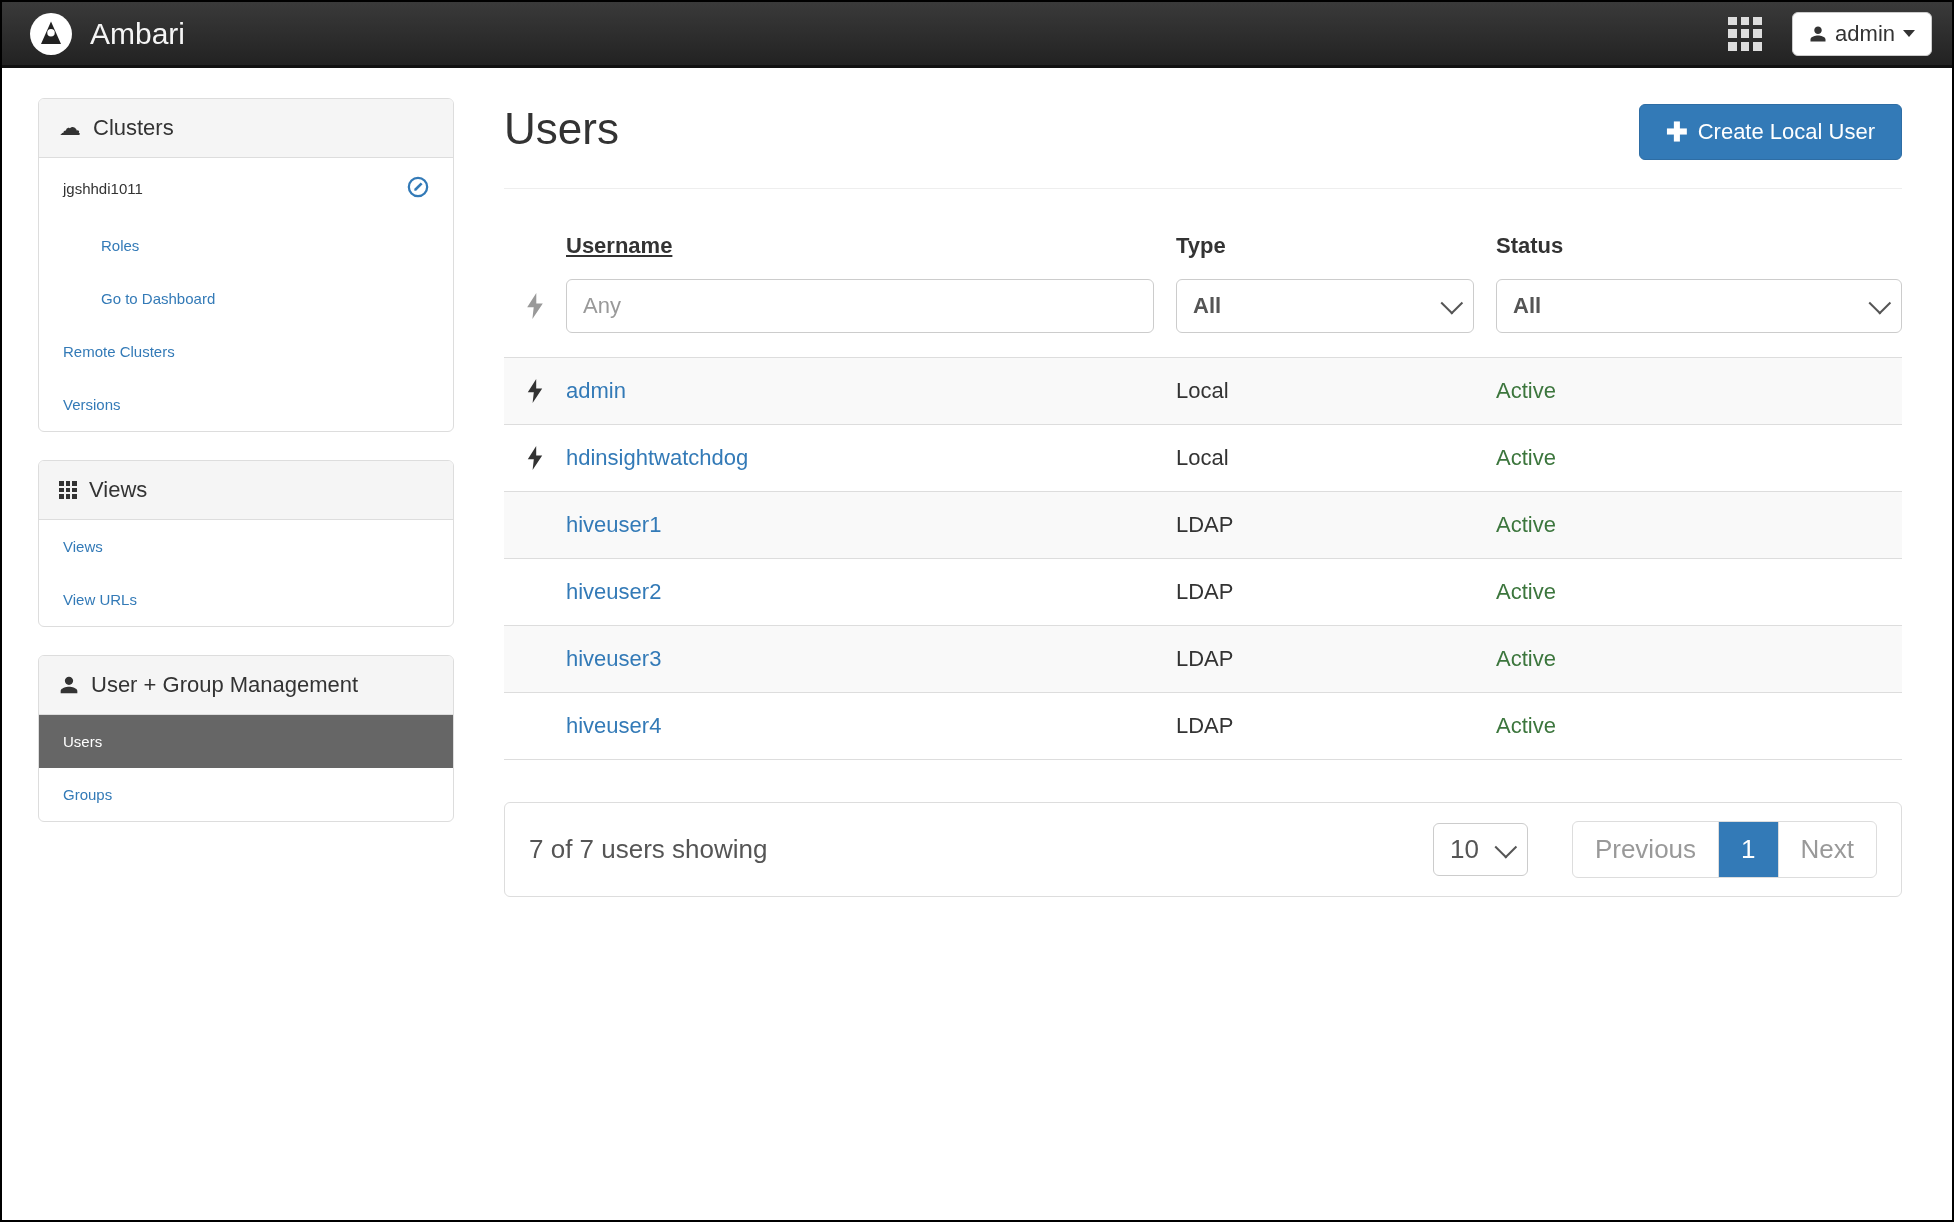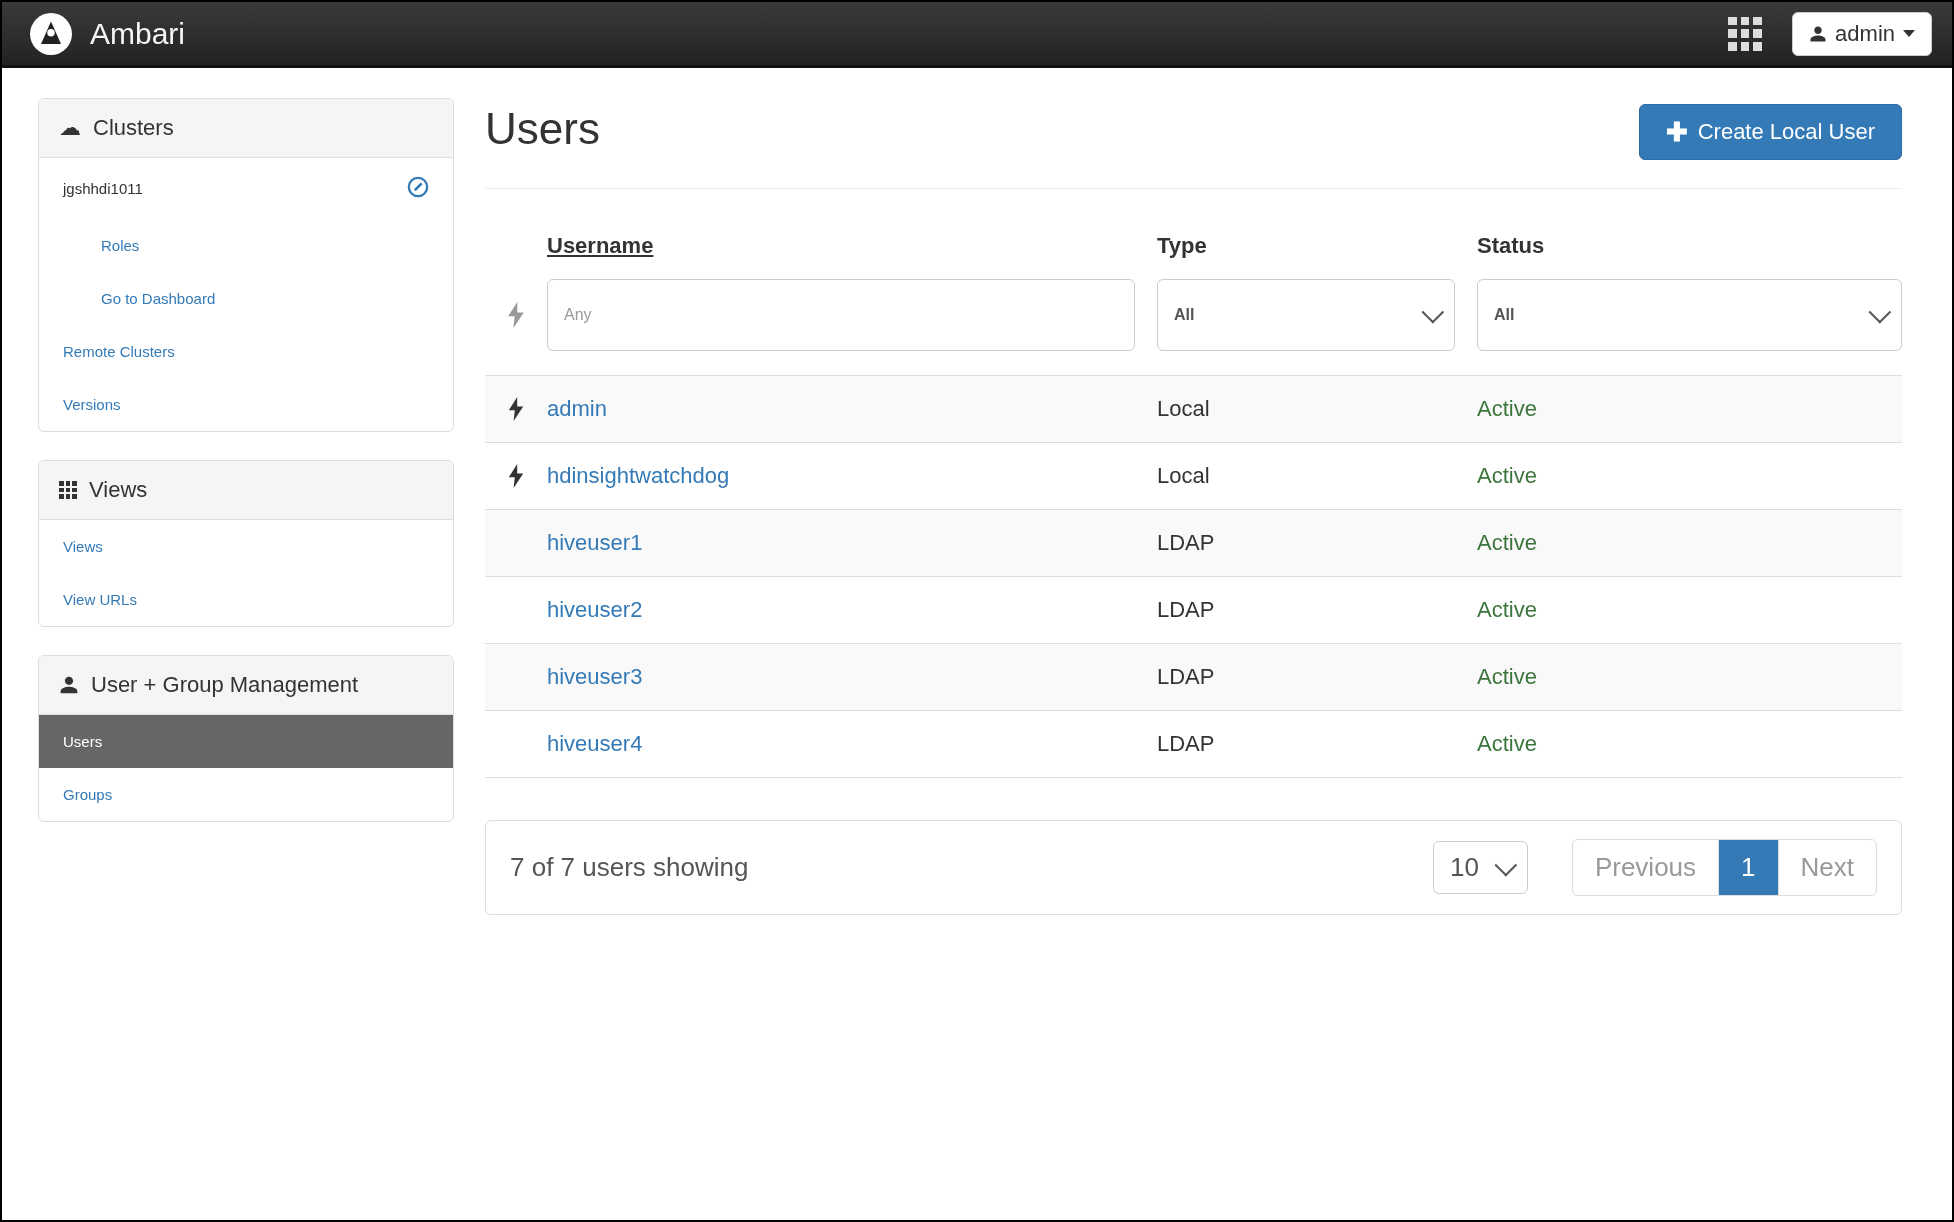--- a/index.html
+++ b/index.html
@@ -56,21 +56,21 @@
   width: 0; height: 0;
   border-left: 6px solid transparent;
   border-right: 6px solid transparent;
   border-top: 7px solid #333;
 }
 
 .container {
   display: flex;
   padding: 30px 36px 20px 36px;
   height: calc(1222px - 66px - 4px);
-  gap: 31px;
+  gap: 50px;
 }
 .sidebar { width: 416px; }
 .panel {
   border: 1px solid #ddd;
   border-radius: 6px;
   margin-bottom: 28px;
   overflow: hidden;
 }
 .panel-heading {
   background: #f5f5f5;
@@ -125,25 +125,25 @@
 .col-user { width: 610px; padding-right: 22px; }
 .col-type { width: 320px; }
 .col-status { flex: 1; }
 
 .th-row { display: flex; align-items: flex-end; margin-bottom: 10px; }
 .th { font-weight: bold; font-size: 22px; padding-bottom: 10px; }
 .th.col-user { padding-left: 0; text-decoration: underline; }
 .filter-input-row { display: flex; align-items: center; border-bottom: 1px solid #ddd; padding-bottom: 24px; }
 
 input.form-control, .select-control {
-  height: 72px;
+  height: 54px;
   border: 1px solid #ccc;
   border-radius: 6px;
   padding: 0 16px;
-  font-size: 16px;
+  font-size: 22px;
   width: 100%;
   background: #fff;
 }
 input.form-control::placeholder { color: #999; }
 .select-control {
   display: flex;
   justify-content: space-between;
   align-items: center;
   cursor: pointer;
   font-weight: bold;

